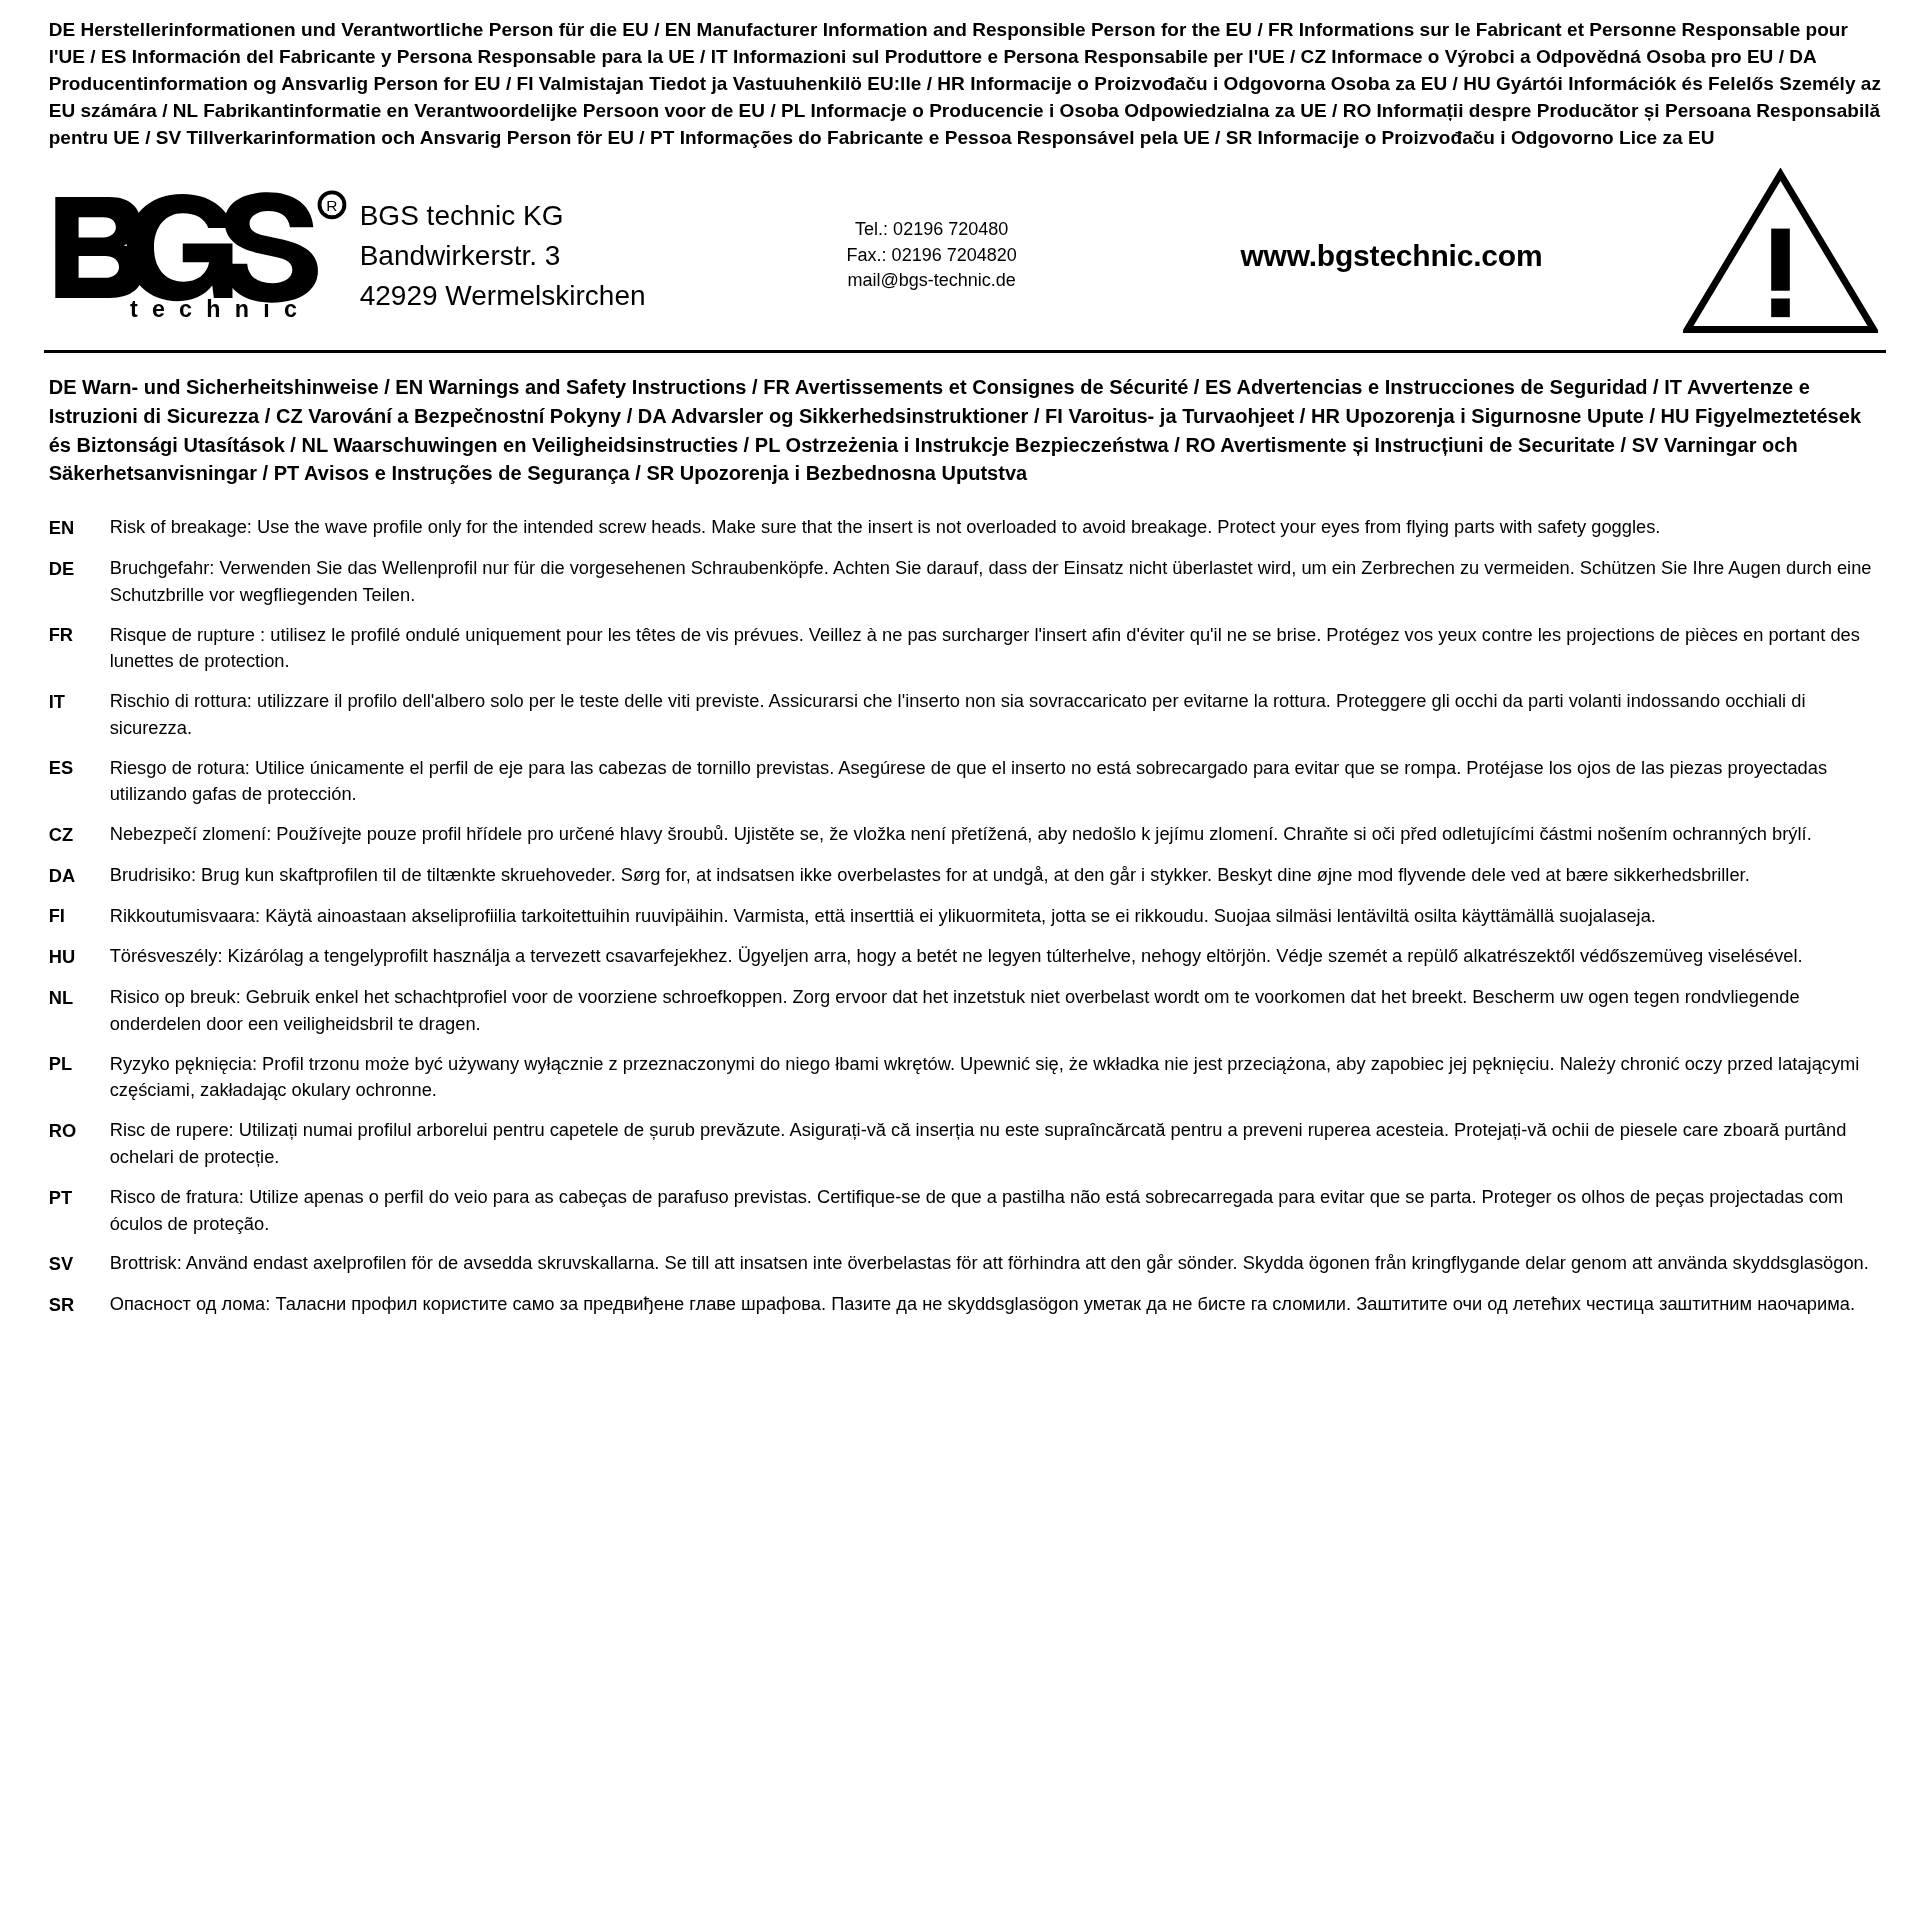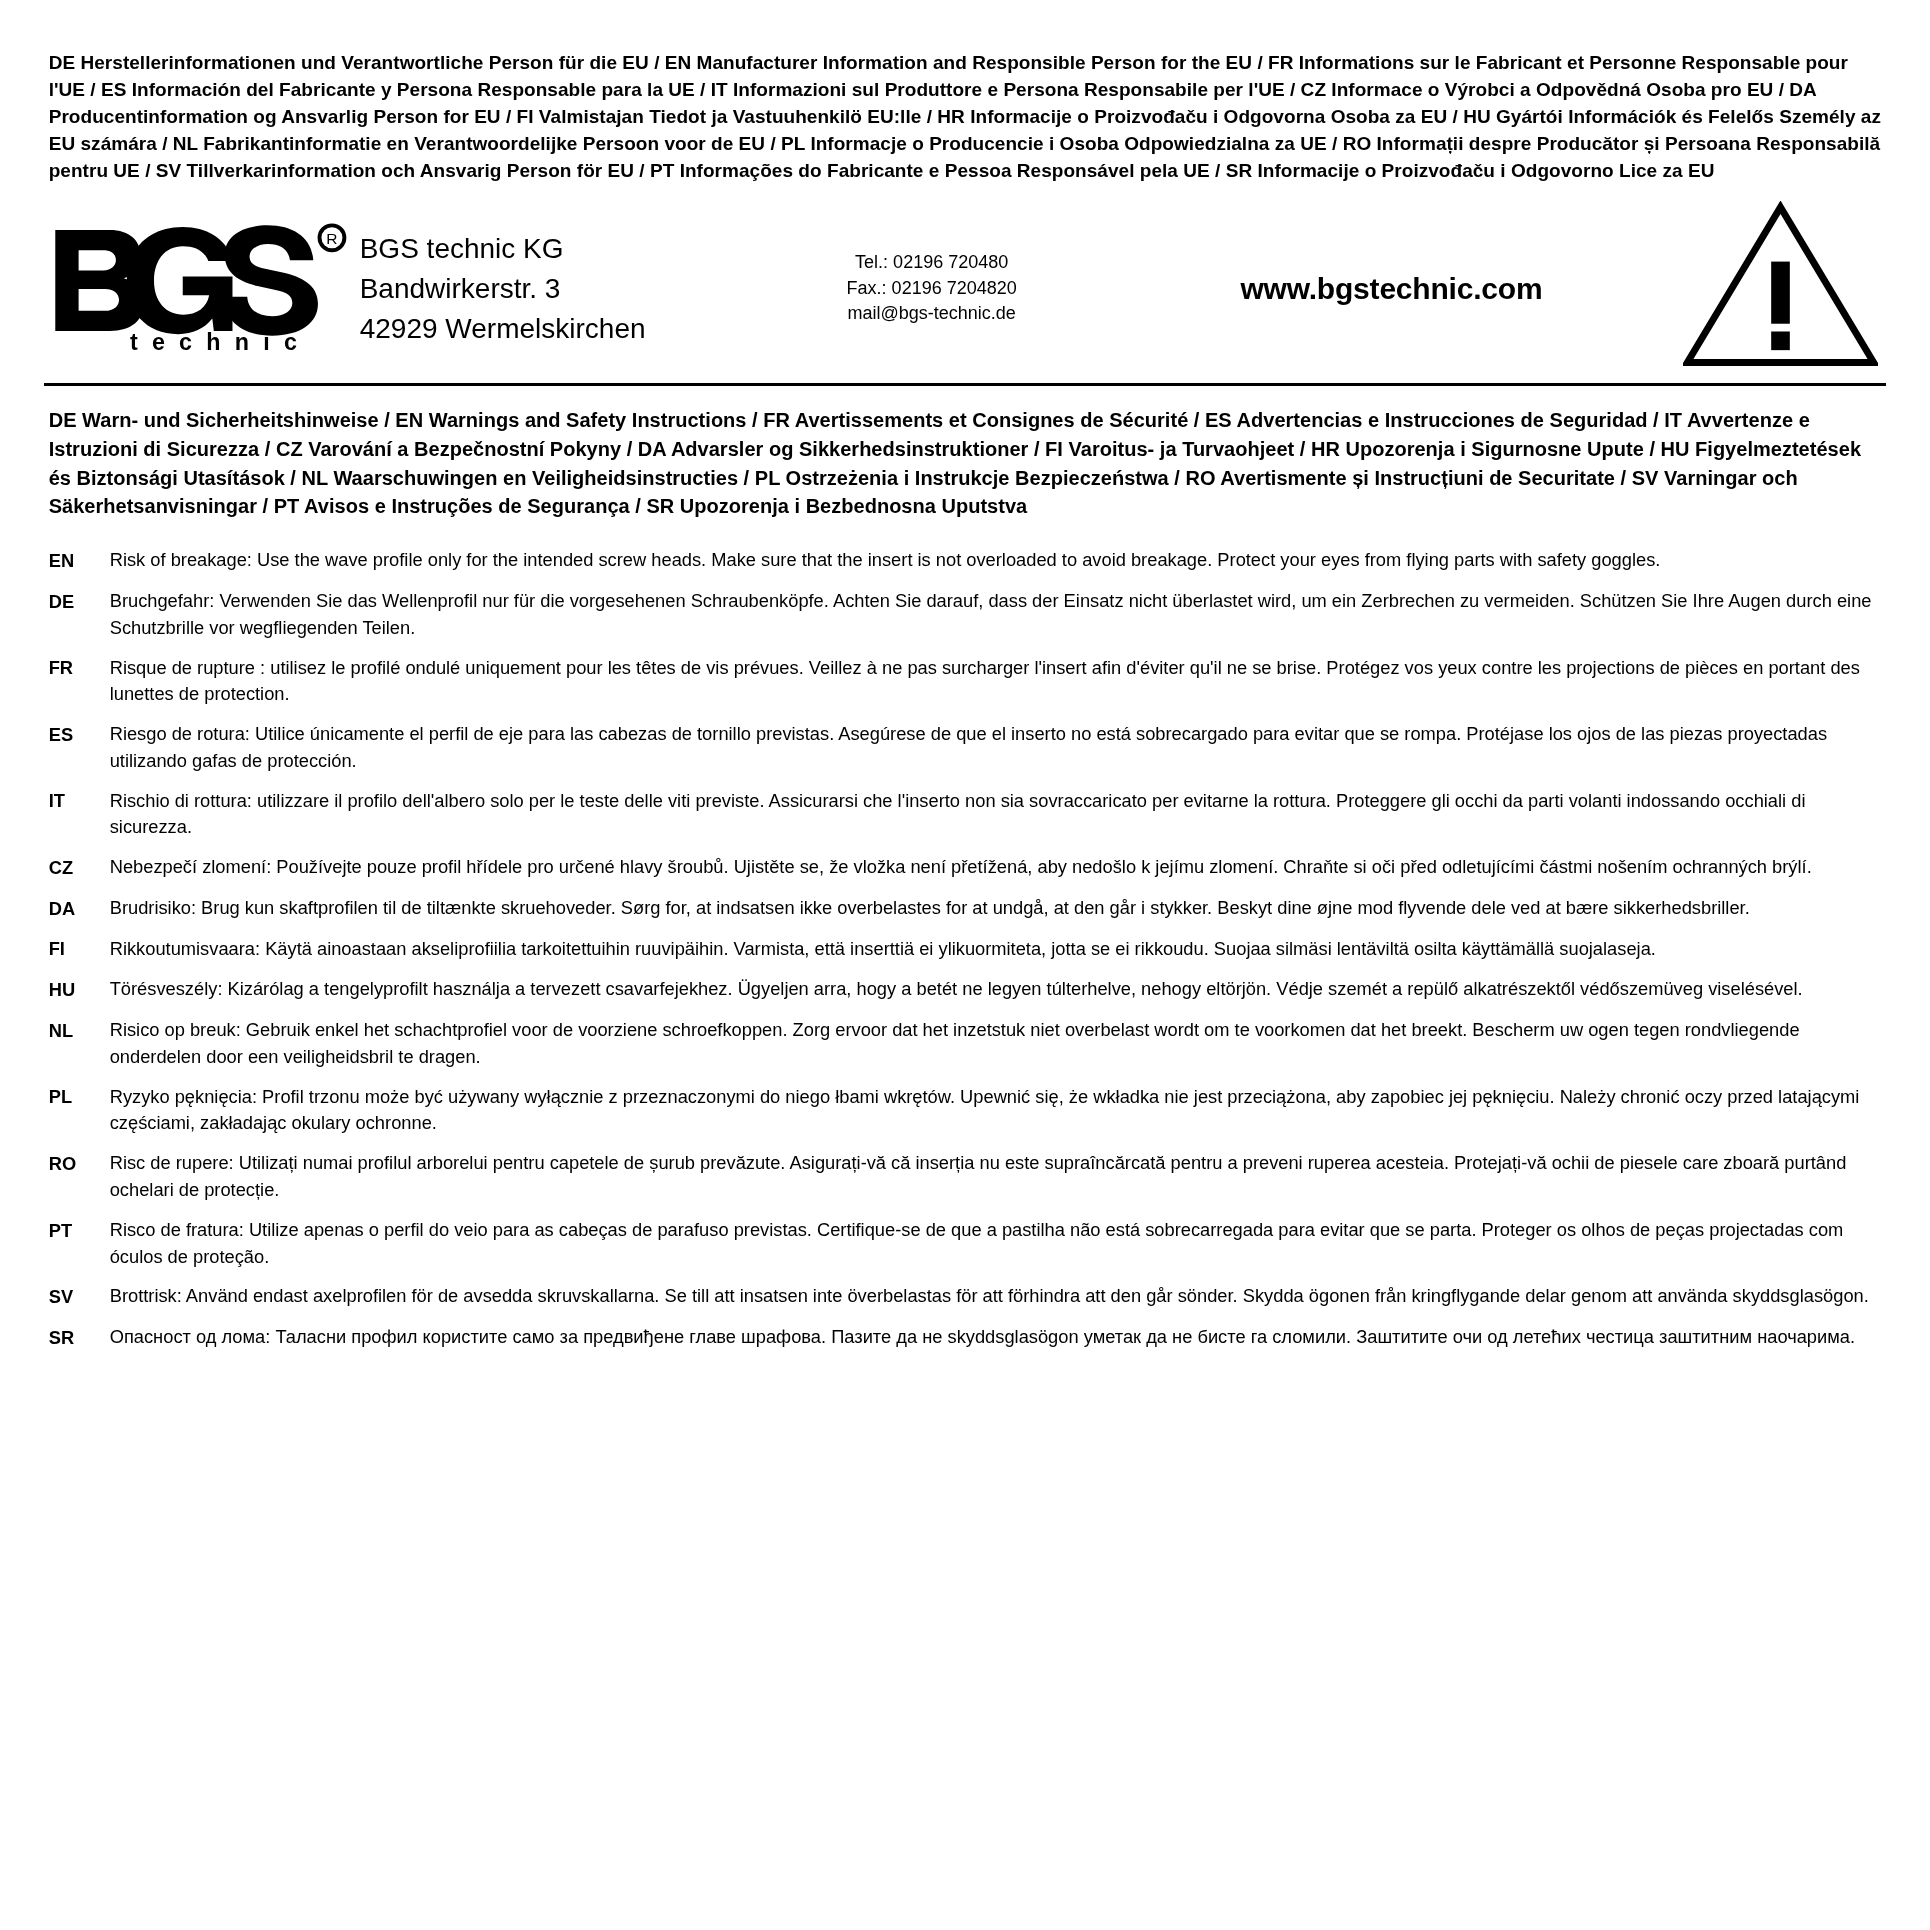--- a/index.html
+++ b/index.html
@@ -11,21 +11,21 @@
     width: 1930px;
     height: 1930px;
     font-family: "Liberation Sans", sans-serif;
     color: #000000;
     -webkit-font-smoothing: antialiased;
   }
   .page {
     width: 1930px;
     height: 1930px;
     box-sizing: border-box;
-    padding: 50px 44px 0 44px;
+    padding: 17px 44px 0 44px;
     position: relative;
   }
 
   
   .header-langs {
     font-size: 19px;
     font-weight: bold;
     line-height: 1.42;
     letter-spacing: 0.04px;
     text-align: left;
@@ -171,28 +171,28 @@
     </div>
     <div class="para">
       <div class="para-code">DE</div>
       <div class="para-text">Bruchgefahr: Verwenden Sie das Wellenprofil nur für die vorgesehenen Schraubenköpfe. Achten Sie darauf, dass der Einsatz nicht überlastet wird, um ein Zerbrechen zu vermeiden. Schützen Sie Ihre Augen durch eine Schutzbrille vor wegfliegenden Teilen.</div>
     </div>
     <div class="para">
       <div class="para-code">FR</div>
       <div class="para-text">Risque de rupture : utilisez le profilé ondulé uniquement pour les têtes de vis prévues. Veillez à ne pas surcharger l'insert afin d'éviter qu'il ne se brise. Protégez vos yeux contre les projections de pièces en portant des lunettes de protection.</div>
     </div>
     <div class="para">
+      <div class="para-code">IT</div>
+      <div class="para-text">Rischio di rottura: utilizzare il profilo dell'albero solo per le teste delle viti previste. Assicurarsi che l'inserto non sia sovraccaricato per evitarne la rottura. Proteggere gli occhi da parti volanti indossando occhiali di sicurezza.</div>
+    </div>
+    <div class="para">
       <div class="para-code">ES</div>
       <div class="para-text">Riesgo de rotura: Utilice únicamente el perfil de eje para las cabezas de tornillo previstas. Asegúrese de que el inserto no está sobrecargado para evitar que se rompa. Protéjase los ojos de las piezas proyectadas utilizando gafas de protección.</div>
     </div>
     <div class="para">
-      <div class="para-code">IT</div>
-      <div class="para-text">Rischio di rottura: utilizzare il profilo dell'albero solo per le teste delle viti previste. Assicurarsi che l'inserto non sia sovraccaricato per evitarne la rottura. Proteggere gli occhi da parti volanti indossando occhiali di sicurezza.</div>
-    </div>
-    <div class="para">
       <div class="para-code">CZ</div>
       <div class="para-text">Nebezpečí zlomení: Používejte pouze profil hřídele pro určené hlavy šroubů. Ujistěte se, že vložka není přetížená, aby nedošlo k jejímu zlomení. Chraňte si oči před odletujícími částmi nošením ochranných brýlí.</div>
     </div>
     <div class="para">
       <div class="para-code">DA</div>
       <div class="para-text">Brudrisiko: Brug kun skaftprofilen til de tiltænkte skruehoveder. Sørg for, at indsatsen ikke overbelastes for at undgå, at den går i stykker. Beskyt dine øjne mod flyvende dele ved at bære sikkerhedsbriller.</div>
     </div>
     <div class="para">
       <div class="para-code">FI</div>
       <div class="para-text">Rikkoutumisvaara: Käytä ainoastaan akseliprofiilia tarkoitettuihin ruuvipäihin. Varmista, että inserttiä ei ylikuormiteta, jotta se ei rikkoudu. Suojaa silmäsi lentäviltä osilta käyttämällä suojalaseja.</div>

